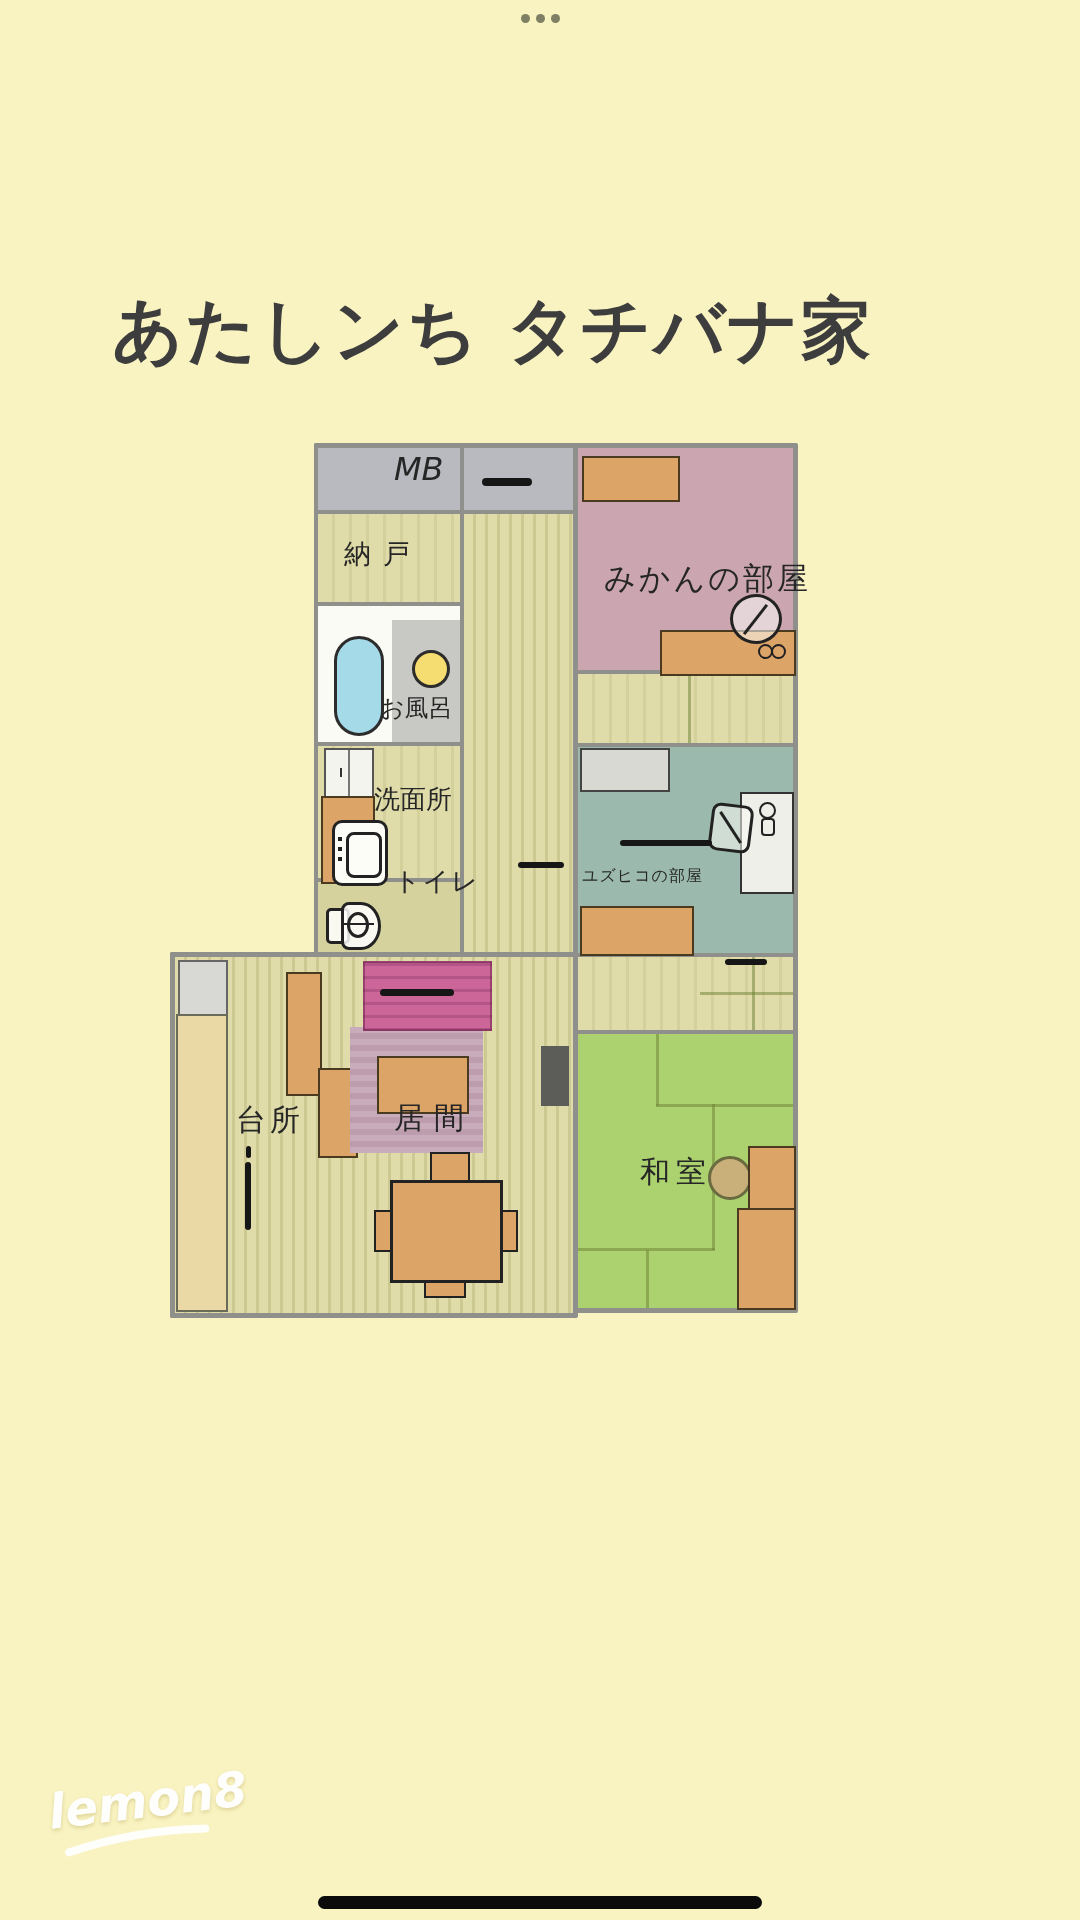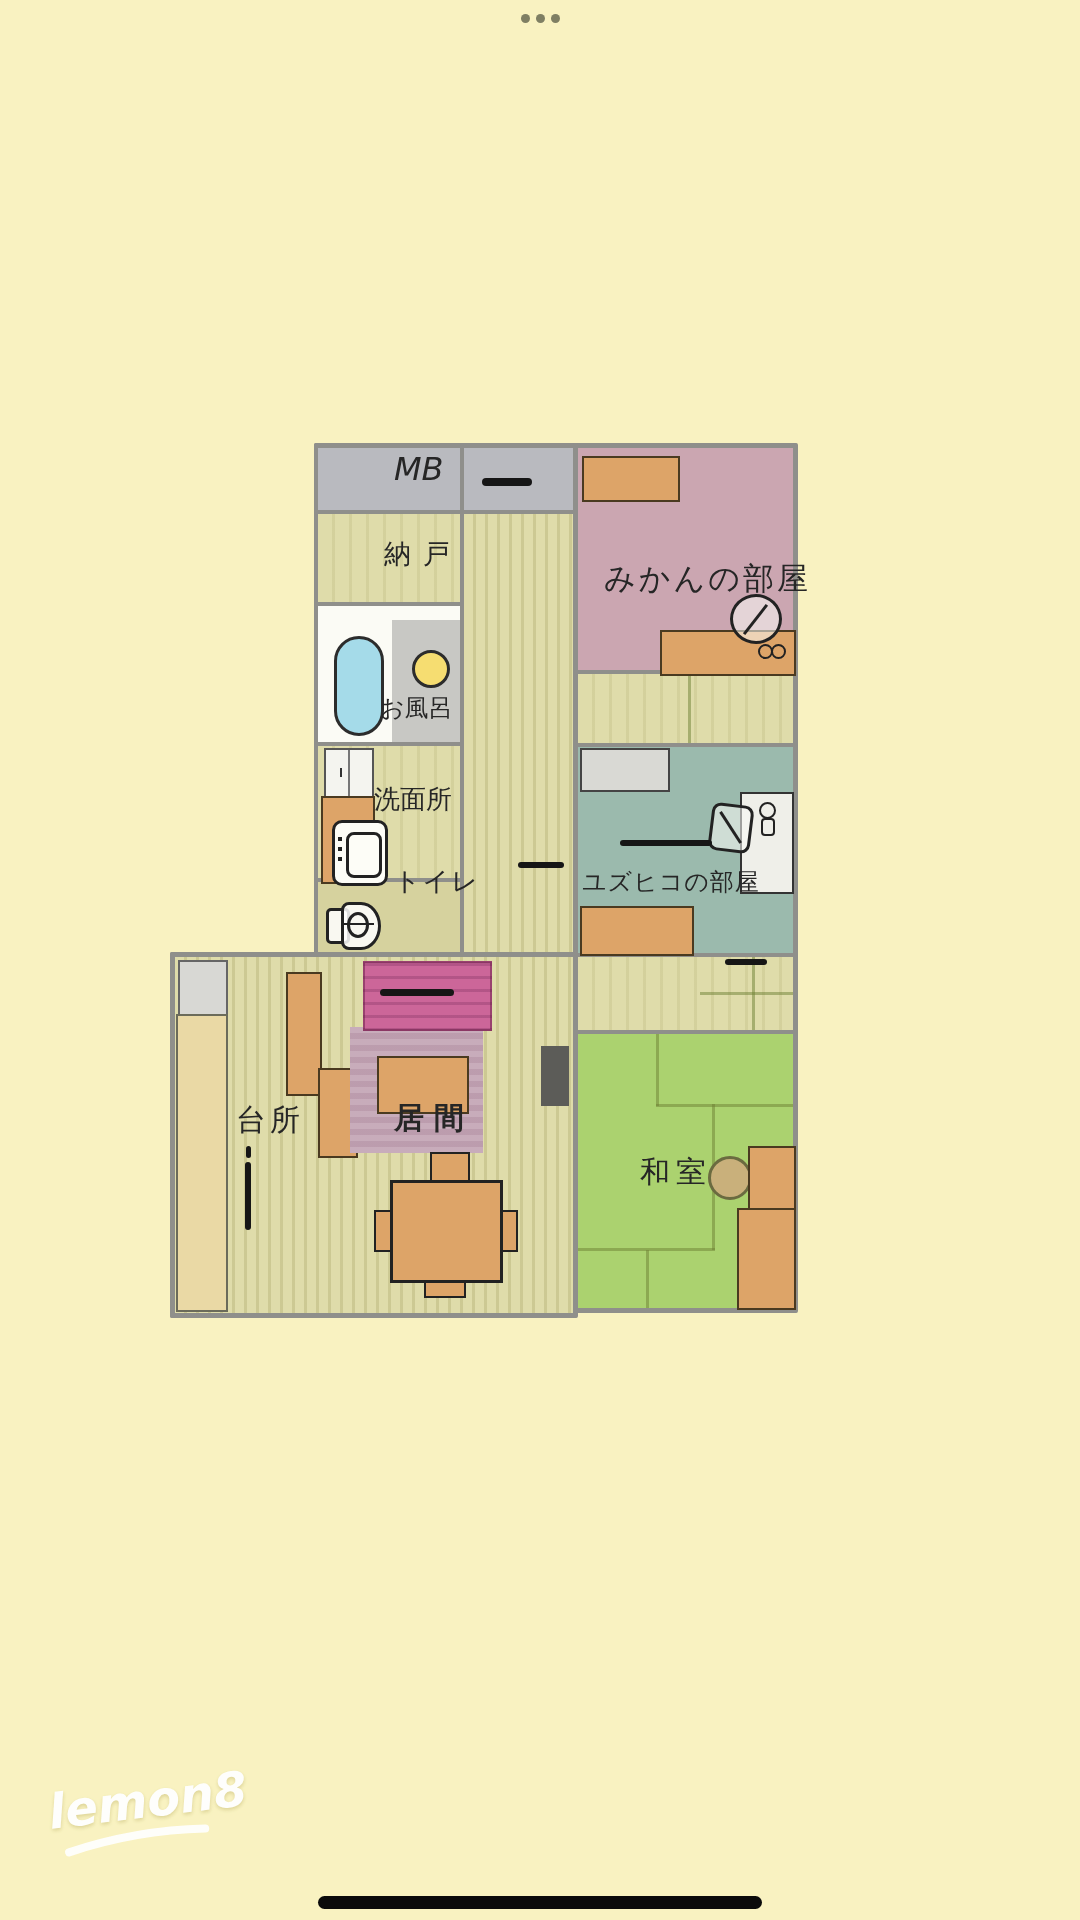--- a/index.html
+++ b/index.html
@@ -44,20 +44,21 @@
 </style>
 </head>
 <body>
 
 <div id="screen" style="background-color: rgb(249, 242, 193);">
 
   <div class="abs dots">
     <span></span><span></span><span></span>
   </div>
 
+  <div class="abs title" style="color: rgb(61, 61, 61);">あたしンち タチバナ家</div>
 
   <div class="abs" style="left:0;top:0;width:1080px;height:1724px;">
 
     <div class="abs fill" style="left: 318px; top: 447px; width: 255px; height: 64px; background-color: rgb(185, 186, 191);"></div>
     <div class="abs fill streaks-light" style="left: 318px; top: 514px; width: 142px; height: 89px; background-color: rgb(223, 220, 170);"></div>
     <div class="abs fill" style="left: 318px; top: 606px; width: 142px; height: 136px; background-color: rgb(251, 251, 245);"></div>
     <div class="abs fill" style="left: 392px; top: 620px; width: 68px; height: 122px; background-color: rgb(200, 200, 196);"></div>
     <div class="abs fill streaks-light" style="left: 318px; top: 746px; width: 142px; height: 132px; background-color: rgb(223, 220, 170);"></div>
     <div class="abs fill" style="left: 318px; top: 882px; width: 142px; height: 70px; background-color: rgb(214, 210, 158);"></div>
     <div class="abs fill streaks" style="left: 464px; top: 514px; width: 109px; height: 440px; background-color: rgb(223, 220, 170);"></div>
@@ -153,29 +154,29 @@
       <div class="abs black-bar" style="left:15px;top:26px;width:74px;height:7px;"></div>
     </div>
     <div class="abs furn orange" style="left: 377px; top: 1056px; width: 88px; height: 54px; background-color: rgb(221, 164, 104);"></div>
     <div class="abs furn orange dchair" style="left: 430px; top: 1152px; width: 36px; height: 32px; background-color: rgb(221, 164, 104);"></div>
     <div class="abs furn orange dchair" style="left: 374px; top: 1210px; width: 34px; height: 38px; background-color: rgb(221, 164, 104);"></div>
     <div class="abs furn orange dchair" style="left: 478px; top: 1210px; width: 36px; height: 38px; background-color: rgb(221, 164, 104);"></div>
     <div class="abs furn orange dchair" style="left: 424px; top: 1256px; width: 38px; height: 38px; background-color: rgb(221, 164, 104);"></div>
     <div class="abs furn orange" style="left: 390px; top: 1180px; width: 107px; height: 97px; border: 3px solid rgb(34, 34, 34); background-color: rgb(221, 164, 104);"></div>
 
     <div class="abs lbl" style="left:394px;top:450px;font-size:32px;font-style:italic;">MB</div>
-    <div class="abs lbl" style="left:344px;top:536px;font-size:27px;letter-spacing:12px;margin-left:40px;">納戸</div>
+    <div class="abs lbl" style="left:344px;top:536px;font-size:27px;letter-spacing:12px;">納戸</div>
     <div class="abs lbl" style="left:380px;top:692px;font-size:24px;">お風呂</div>
     <div class="abs lbl" style="left:374px;top:782px;font-size:26px;">洗面所</div>
     <div class="abs lbl" style="left:394px;top:864px;font-size:26px;letter-spacing:2px;">トイレ</div>
     <div class="abs lbl" style="left:604px;top:558px;font-size:31px;letter-spacing:3px;">みかんの部屋</div>
-    <div class="abs lbl" style="left:582px;top:866px;font-size:24px;letter-spacing:1px;">ユズヒコの部屋</div>
+    <div class="abs lbl" style="left:582px;top:866px;font-size:16px;letter-spacing:1px;">ユズヒコの部屋</div>
     <div class="abs lbl" style="left:640px;top:1152px;font-size:30px;letter-spacing:6px;">和室</div>
     <div class="abs lbl" style="left:236px;top:1100px;font-size:30px;letter-spacing:4px;">台所</div>
-    <div class="abs lbl" style="left:394px;top:1098px;font-size:30px;letter-spacing:10px;font-weight:bold;">居間</div>
+    <div class="abs lbl" style="left:394px;top:1098px;font-size:30px;letter-spacing:10px;">居間</div>
   </div>
 
 
   <div class="abs logo">lemon8</div>
   <svg class="abs logo-swoosh" width="150" height="22" viewBox="0 0 150 22">
     <path d="M6 16 Q 75 2 144 9" stroke="#ffffff" stroke-width="8" stroke-linecap="round" fill="none" opacity="0.96"></path>
   </svg>
 
   <div class="abs home-bar"></div>
 

